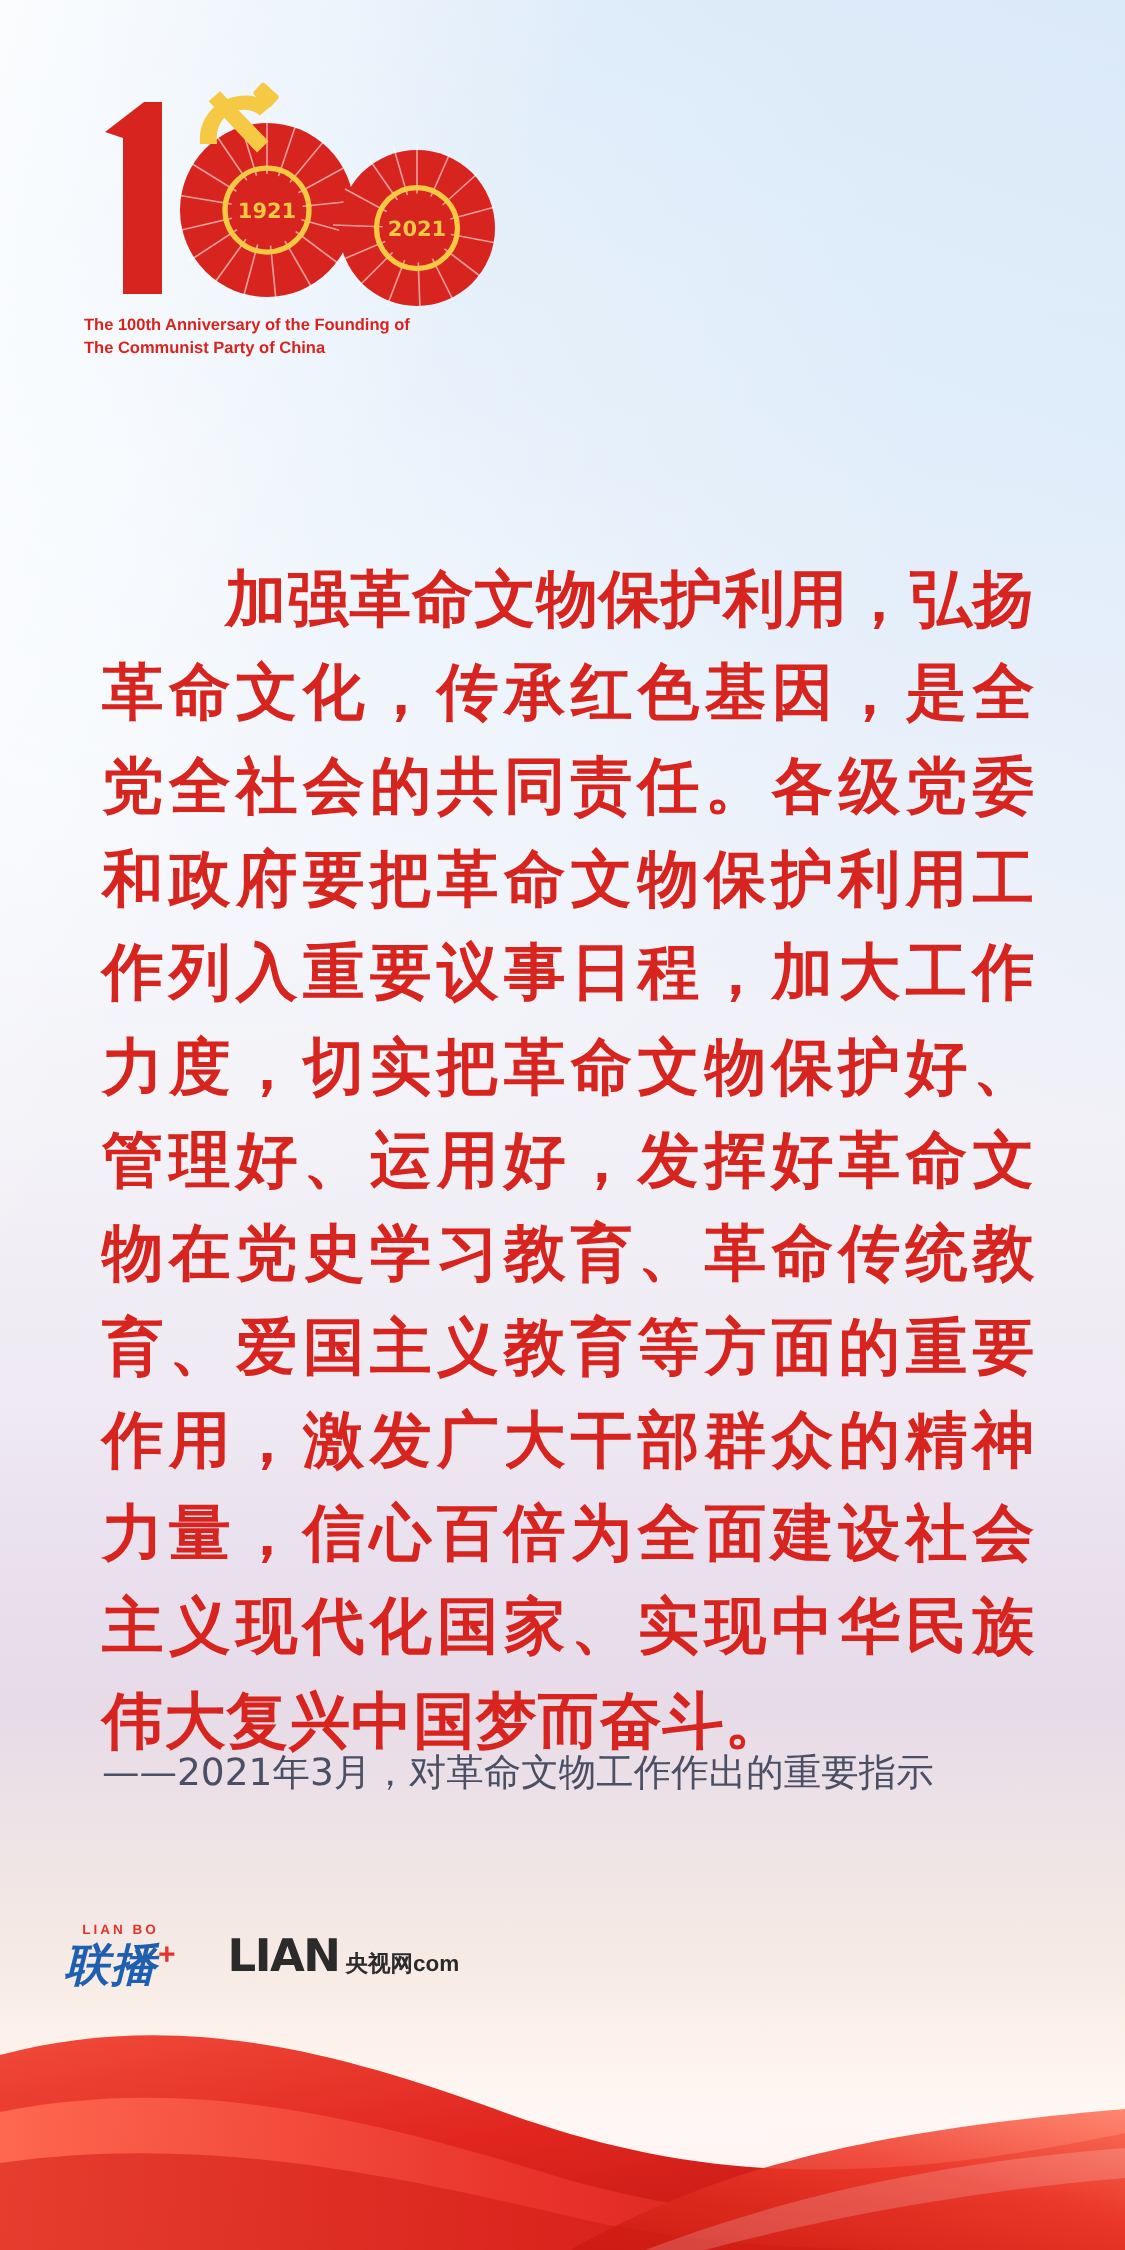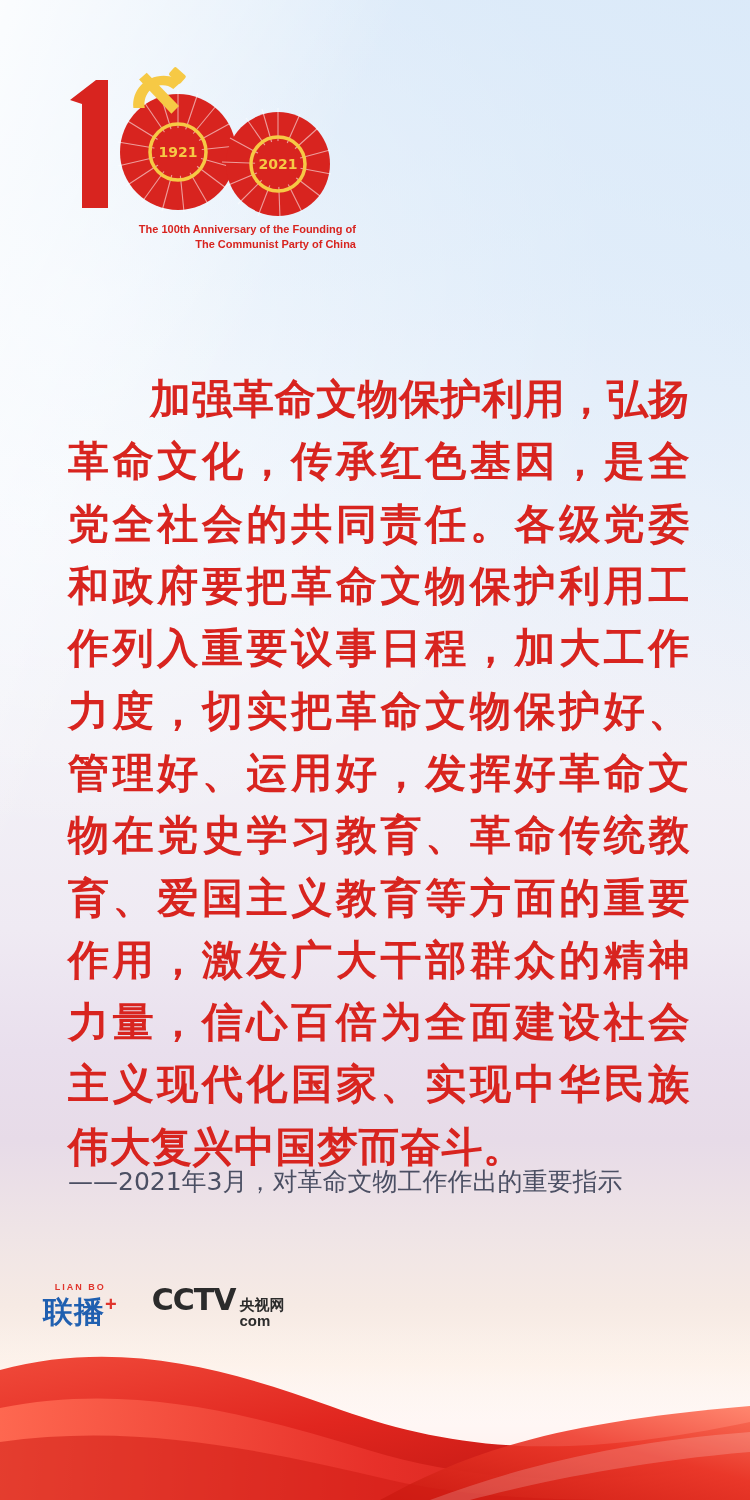--- a/index.html
+++ b/index.html
@@ -44,39 +44,39 @@
     left: 0; right: 0; bottom: 0;
     height: 430px;
     pointer-events: none;
   }
   .ribbon-layer svg { display: block; width: 100%; height: 100%; }
 
   
   .emblem {
     position: absolute;
     left: 56px;
-    top: 56px;
+    top: 44px;
     width: 300px;
   }
   .emblem-mark {
     width: 290px;
     height: 160px;
     position: relative;
   }
   .emblem-title {
     margin-top: 10px;
     text-align: center;
     color: #d8241f;
     font-size: 17px;
     font-weight: bold;
     letter-spacing: 1px;
   }
   .emblem-sub {
     margin-top: 6px;
-    text-align: right;
+    text-align: left;
     color: #d8241f;
     font-size: 11px;
     font-weight: bold;
     line-height: 1.4;
   }
 
   
   .quote {
     position: absolute;
     left: 68px;
@@ -125,41 +125,42 @@
     color: #e0342c;
     letter-spacing: 2px;
     margin-bottom: 2px;
   }
   .logo-lianbo .cn {
     font-size: 30px;
     font-weight: bold;
     color: #1f5fb0;
     letter-spacing: 1px;
     position: relative;
+    font-style: italic;
   }
   .logo-lianbo .cn .plus {
     color: #e0342c;
     font-size: 20px;
     vertical-align: super;
   }
   .logo-cctv {
     display: flex;
     align-items: baseline;
     gap: 4px;
   }
   .logo-cctv .cctv-word {
     font-size: 30px;
     font-weight: bold;
     color: #2b2b2b;
     letter-spacing: -1px;
     font-family: "DejaVu Sans", "Liberation Sans", sans-serif;
   }
   .logo-cctv .cctv-sub {
     display: flex;
-    flex-direction: column;
+    flex-direction: row;
     line-height: 1.05;
   }
   .logo-cctv .cn-name {
     font-size: 15px;
     font-weight: bold;
     color: #2b2b2b;
   }
   .logo-cctv .dotcom {
     font-size: 15px;
     font-weight: bold;
@@ -256,21 +257,21 @@
   <div class="quote">加强革命文物保护利用，弘扬革命文化，传承红色基因，是全党全社会的共同责任。各级党委和政府要把革命文物保护利用工作列入重要议事日程，加大工作力度，切实把革命文物保护好、管理好、运用好，发挥好革命文物在党史学习教育、革命传统教育、爱国主义教育等方面的重要作用，激发广大干部群众的精神力量，信心百倍为全面建设社会主义现代化国家、实现中华民族伟大复兴中国梦而奋斗。</div>
 
   <div class="attrib">——2021年3月，对革命文物工作作出的重要指示</div>
 
   <div class="footer-logos">
     <div class="logo-lianbo">
       <span class="pinyin">LIAN BO</span>
       <span class="cn"><span>联播</span><span class="plus">+</span></span>
     </div>
     <div class="logo-cctv">
-      <span class="cctv-word">CCTV</span>
+      <span class="cctv-word">LIAN</span>
       <span class="cctv-sub">
         <span class="cn-name">央视网</span>
         <span class="dotcom">com</span>
       </span>
     </div>
   </div>
 
   <div class="ribbon-layer">
     <svg viewBox="0 0 750 430" preserveAspectRatio="none">
       <defs>

